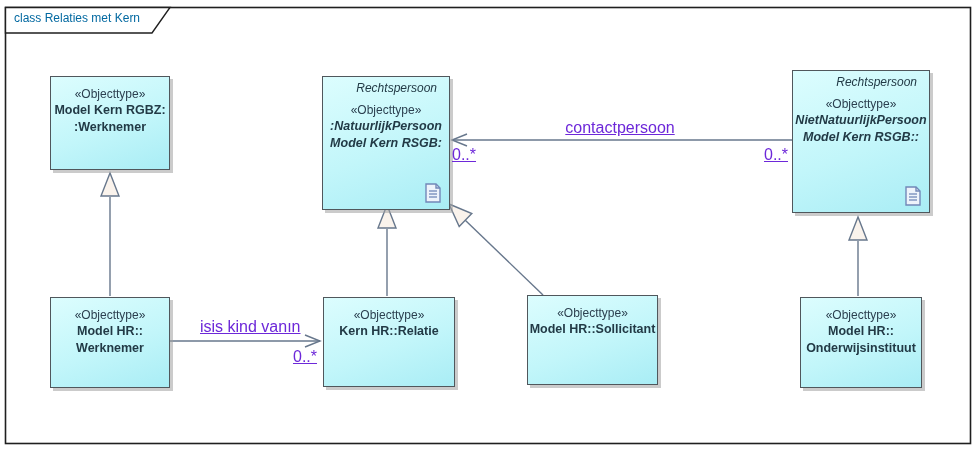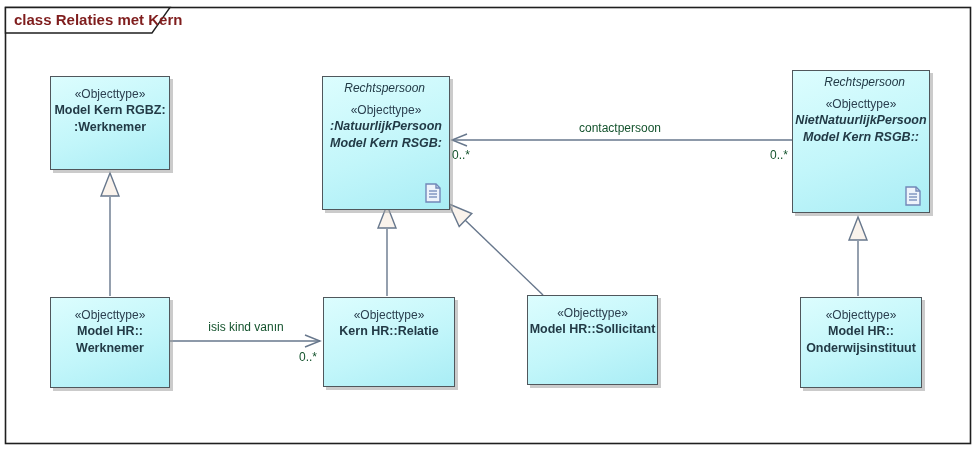--- a/index.html
+++ b/index.html
@@ -2,43 +2,44 @@
 <html><head>
 <meta charset="utf-8">
 <style>
   html,body{margin:0;padding:0;background:#fff;}
   #canvas{
     position:relative;width:977px;height:458px;background:#ffffff;
     font-family:"Liberation Sans", sans-serif;overflow:hidden;
   }
   #connector-layer{position:absolute;left:0;top:0;width:977px;height:458px;}
   .frame-title{
-    position:absolute;left:14px;top:11px;font-size:15px;font-weight:bold;
-    color:#7f1d1d;white-space:nowrap;
+    position:absolute;left:14px;top:11px;font-size:12px;font-weight:normal;
+    color:#0369a1;white-space:nowrap;
   }
   .uml-class{
     position:absolute;box-sizing:border-box;
     background:linear-gradient(160deg,#dcfdfe 0%,#c2f6fa 55%,#a9edf5 100%);
     border:1px solid #50575c;
     box-shadow:3px 3px 0 rgba(160,160,160,0.55);
     color:#223a46;text-align:center;
   }
   .hdr-label{
     font-size:12px;font-style:italic;text-align:right;
-    padding:4px 24px 0 0;line-height:14px;color:#223a46;
+    padding:4px 12px 0 0;line-height:14px;color:#223a46;
   }
   .stereotype{font-size:12px;line-height:15px;color:#2c4050;}
   .pad-top{padding-top:10px;}
   .gap-top{margin-top:8px;}
   .cls-name{font-size:12.5px;font-weight:bold;line-height:17px;white-space:nowrap;}
   .it .cls-name{font-style:italic;}
   .doc-icon{position:absolute;right:8px;bottom:6px;}
   .conn-label{
-    position:absolute;font-size:12px;line-height:14px;color:#14532d;
+    position:absolute;font-size:16px;line-height:14px;color:#6d28d9;
     white-space:nowrap;
+    text-decoration:underline;
   }
   .ctr{text-align:center;}
   .rt{text-align:right;}
 </style>
 </head>
 <body>
 
 <div id="canvas">
 
   <svg id="connector-layer" viewBox="0 0 977 458" xmlns="http://www.w3.org/2000/svg">

